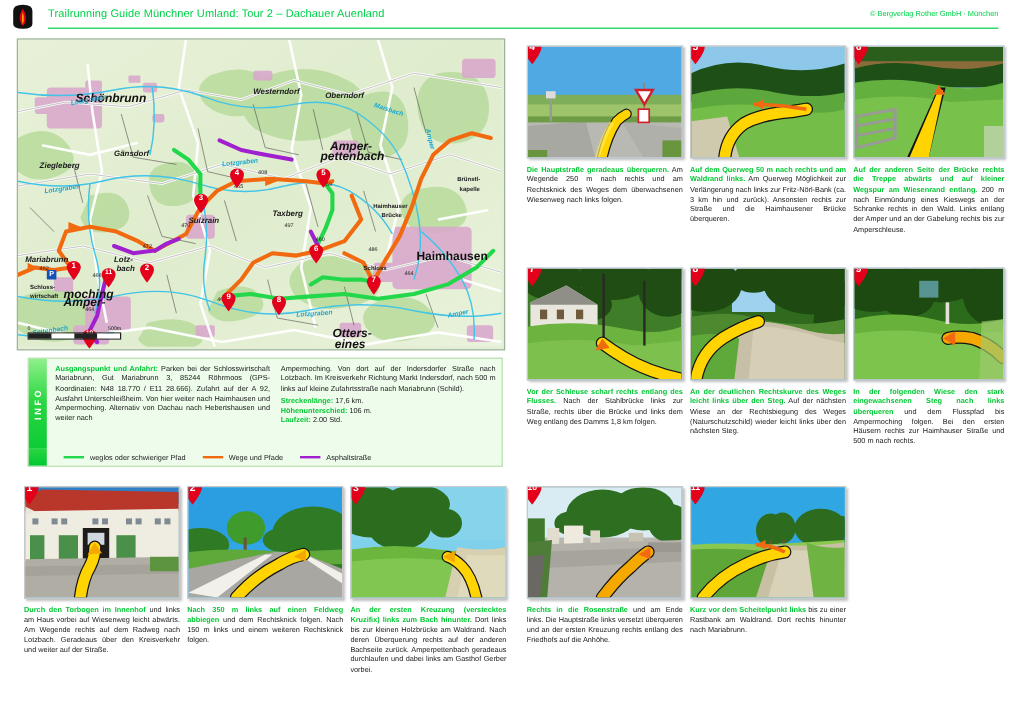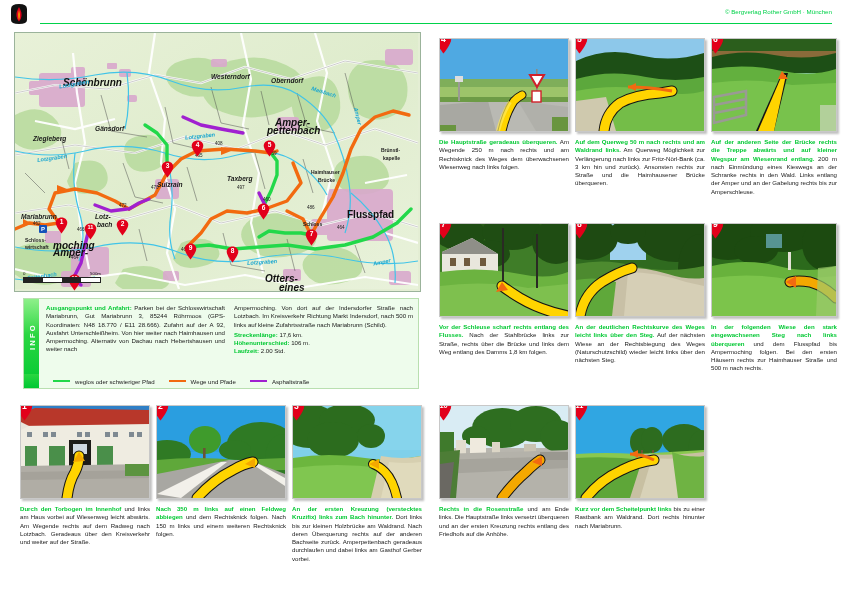--- a/index.html
+++ b/index.html
@@ -112,20 +112,21 @@
 <body>
 
 <div class="header">
   <div class="logo">
     <svg width="22" height="22" viewBox="0 0 22 22">
       <path d="M3 6 Q3 1 11 1 Q19 1 19 6 L19 17 Q19 21 11 21 Q3 21 3 17 Z" fill="#111"></path>
       <path d="M11 4 Q8 9 8.5 13 Q9 17 11 18.5 Q13 17 13.5 13 Q14 9 11 4 Z" fill="#e2001a"></path>
       <path d="M11 7 Q9.8 11 10.3 14 Q10.7 16.5 11 17.2 Q11.4 16 11.8 14 Q12.3 11 11 7 Z" fill="#f7a600"></path>
     </svg>
   </div>
+  <div class="header-title">Trailrunning Guide Münchner Umland: Tour 2 – Dachauer Auenland</div>
   <div class="header-copy">© Bergverlag Rother GmbH · München</div>
   <div class="header-rule"></div>
 </div>
 
 <div class="map">
   <svg class="map-bg" width="403" height="256" viewBox="0 0 403 256">
     <defs>
       <linearGradient id="terr" x1="0" y1="0" x2="1" y2="1">
         <stop offset="0%" stop-color="#e8f1d8"></stop>
         <stop offset="50%" stop-color="#dfeccd"></stop>
@@ -263,23 +264,23 @@
   <div class="map-label town" style="left:142px;top:148px;">Sulzrain</div>
   <div class="map-label town" style="left:196px;top:40px;">Westerndorf</div>
   <div class="map-label town" style="left:256px;top:44px;">Oberndorf</div>
   <div class="map-label big" style="left:260px;top:84px;">Amper-</div>
   <div class="map-label big" style="left:252px;top:92px;text-align:center;">pettenbach</div>
   <div class="map-label town" style="left:212px;top:142px;">Taxberg</div>
   <div class="map-label small" style="left:296px;top:136px;font-weight:bold;">Haimhauser</div>
   <div class="map-label small" style="left:303px;top:144px;font-weight:bold;">Brücke</div>
   <div class="map-label small" style="left:366px;top:114px;font-weight:bold;">Brünstl-</div>
   <div class="map-label small" style="left:368px;top:122px;font-weight:bold;">kapelle</div>
-  <div class="map-label big" style="left:332px;top:176px;font-style:normal;">Flusspfad</div>
+  <div class="map-label big" style="left:332px;top:176px;font-style:normal;">Haimhausen</div>
   <div class="map-label small" style="left:288px;top:188px;font-weight:bold;">Schloss</div>
-  <div class="map-label big" style="left:250px;top:240px;">Otters-</div>
+  <div class="map-label big" style="left:262px;top:240px;">Otters-</div>
   <div class="map-label big" style="left:264px;top:249px;">eines</div>
   <div class="map-label town" style="left:364px;top:258px;">Inhausen</div>
   <div class="map-label town" style="left:6px;top:180px;">Mariabrunn</div>
   <div class="map-label small" style="left:10px;top:204px;font-weight:bold;">Schloss-</div>
   <div class="map-label small" style="left:10px;top:211px;font-weight:bold;">wirtschaft</div>
   <div class="map-label big" style="left:38px;top:214px;">Amper-</div>
   <div class="map-label big" style="left:38px;top:207px;">moching</div>
   <div class="map-label town" style="left:80px;top:180px;">Lotz-</div>
   <div class="map-label town" style="left:82px;top:188px;">bach</div>
 

